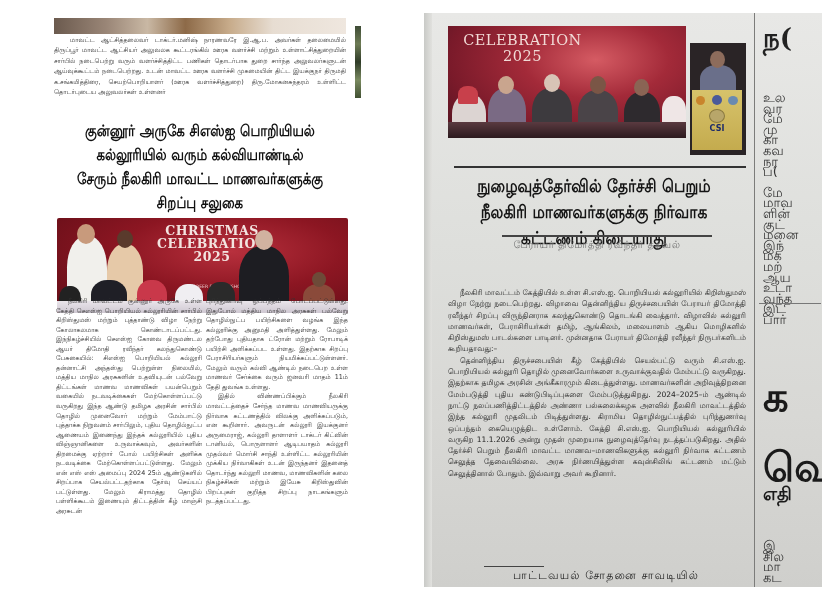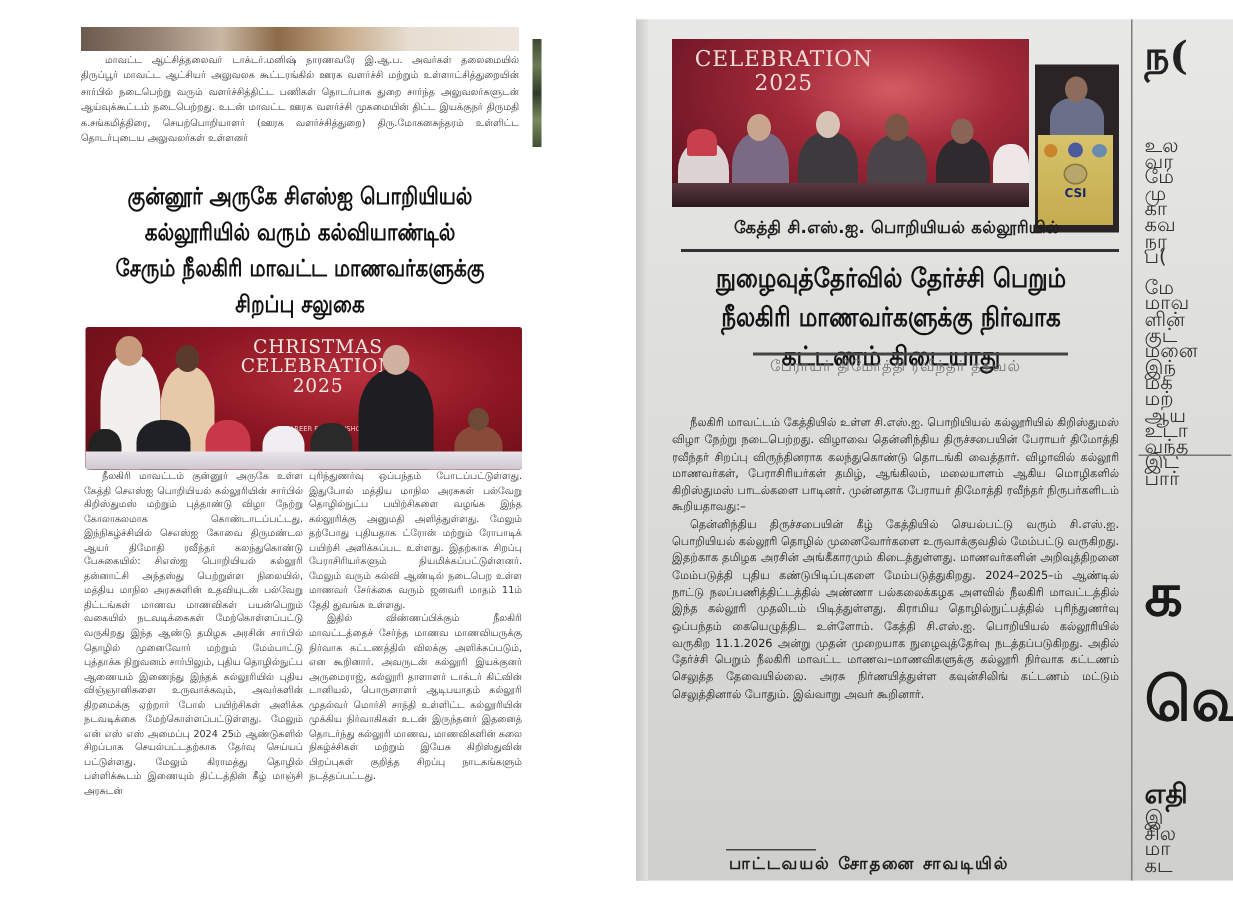--- a/index.html
+++ b/index.html
@@ -9,27 +9,27 @@
   
   .left-clip { position: absolute; left: 54px; top: 18px; width: 296px; height: 582px; background: #fff; }
   .top-photo-strip { position: absolute; left: 0; top: 0; width: 292px; height: 16px;
     background: linear-gradient(90deg, #6b5a4e 0%, #9a8677 18%, #c9b8a4 32%, #8d6a48 45%, #c7ab8a 60%, #e7ddd2 75%, #efe7df 100%); }
   .intro { position: absolute; left: 0; top: 17px; width: 292px; font-size: 6.4px; line-height: 10.4px; color: #333; text-align: justify; text-indent: 16px; }
   .headline { position: absolute; left: 0; top: 101px; width: 292px; text-align: center;
     font-family: "DejaVu Sans", sans-serif; font-weight: bold; font-size: 15.5px; line-height: 24px; color: #111; transform: scaleX(0.86); transform-origin: center top; }
   .xmas-photo { position: absolute; left: 3px; top: 200px; width: 291px; height: 95px; border-radius: 2px; overflow: hidden;
     background: radial-gradient(ellipse at 60% 35%, #b8303d 0%, #8c1622 45%, #5e0d16 100%); }
   .xmas-photo .banner-text { position: absolute; left: 100px; top: 6px; width: 110px; text-align: center; color: #f3e4e0;
-    font-family: "DejaVu Serif", serif; font-size: 12.5px; line-height: 13px; letter-spacing: 0.5px; }
+    font-family: "DejaVu Serif", serif; font-size: 12.5px; line-height: 13px; letter-spacing: 0.5px; font-weight: bold; }
   .xmas-photo .banner-sub { position: absolute; left: 110px; top: 66px; width: 100px; text-align: center; color: #e8c7c7; font-size: 4.5px; }
   .fig { position: absolute; border-radius: 45% 45% 8% 8%; }
   .head { position: absolute; border-radius: 50%; }
   .tables { position: absolute; left: 0; bottom: 0; width: 100%; height: 12px; background: linear-gradient(#e9e4ea, #cfc8d2); }
 
-  .col { position: absolute; top: 295px; font-size: 6.4px; line-height: 9.55px; color: #333; text-align: justify; }
+  .col { position: absolute; top: 279px; font-size: 6.4px; line-height: 9.55px; color: #333; text-align: justify; }
   .col.c1 { left: 2px; width: 146px; }
   .col.c2 { left: 152px; width: 142px; }
   .col p { text-indent: 12px; }
   .col p.noindent { text-indent: 0; }
 
   .side-strip { position: absolute; left: 355px; top: 26px; width: 6px; height: 72px;
     background: linear-gradient(#3e4b35, #6d7b55, #2f3b28, #7a8a60, #415032); }
 
   
   .right-clip { position: absolute; left: 424px; top: 13px; width: 398px; height: 574px; background: #ececeb; }
@@ -46,23 +46,23 @@
   .podium { position: absolute; left: 2px; top: 47px; width: 50px; height: 60px; background: linear-gradient(#d7c36b, #c4ab4e); }
   .podium .csi { position: absolute; left: 0; top: 34px; width: 50px; text-align: center; font-family: "DejaVu Sans", sans-serif; font-weight: bold; font-size: 8px; color: #1c2a6a; }
   .podium .logo { position: absolute; border-radius: 50%; }
 
   .kicker { position: absolute; left: 26px; top: 132px; width: 296px; text-align: center; font-size: 11px; font-weight: bold; color: #1e1e1e; letter-spacing: 0.2px; }
   .rule1 { position: absolute; left: 30px; top: 153px; width: 292px; height: 2px; background: #333; }
   .big-headline { position: absolute; left: 18px; top: 160px; width: 304px; text-align: center; font-weight: bold; font-size: 17.5px; line-height: 26px; color: #141414; transform: scaleX(0.88); transform-origin: center top; }
   .rule2 { position: absolute; left: 78px; top: 222px; width: 210px; height: 1.5px; background: #444; }
   .subhead { position: absolute; left: 24px; top: 226px; width: 298px; text-align: center; font-size: 10px; font-weight: normal; color: #737373; letter-spacing: 0.6px; }
   .dateline { position: absolute; left: 10px; top: 253px; width: 312px; text-align: right; font-size: 6.8px; color: #222; }
-  .body-text { position: absolute; left: 24px; top: 263px; width: 298px; font-size: 7.5px; line-height: 11.3px; color: #1d1d1d; text-align: justify; }
+  .body-text { position: absolute; left: 24px; top: 274px; width: 298px; font-size: 7.5px; line-height: 11.3px; color: #1d1d1d; text-align: justify; }
   .body-text p { text-indent: 12px; }
-  .footer-head { position: absolute; left: 62px; top: 556px; width: 240px; font-size: 11px; font-weight: bold; color: #1d1d1d; letter-spacing: 1.2px; }
+  .footer-head { position: absolute; left: 62px; top: 556px; width: 240px; text-align: center; font-size: 11px; font-weight: normal; color: #1d1d1d; letter-spacing: 1.2px; }
   .footer-rule { position: absolute; left: 60px; top: 553px; width: 60px; height: 1px; background: #444; }
 
   .right-col { position: absolute; left: 333px; top: 0; width: 65px; height: 574px; overflow: hidden; }
   .rc-title { position: absolute; left: 6px; top: 10px; font-size: 26px; font-weight: bold; color: #222; font-family: "DejaVu Serif", serif; }
   .rc-text { position: absolute; left: 6px; font-size: 13px; line-height: 10.6px; color: #333; }
   .rc-box { position: absolute; left: 2px; top: 290px; width: 62px; height: 1px; background: #777; }
   .rc-big { position: absolute; left: 6px; font-weight: bold; color: #1a1a1a; font-family: "DejaVu Serif", serif; }
 </style>
 </head>
 <body>
@@ -138,21 +138,20 @@
     <div class="head" style="left:20px;top:8px;width:15px;height:17px;background:#8d6c5c;"></div>
     <div class="podium">
       <div class="logo" style="left:4px;top:6px;width:9px;height:9px;background:#c9852c;"></div>
       <div class="logo" style="left:20px;top:5px;width:10px;height:10px;background:#4a5a9a;"></div>
       <div class="logo" style="left:36px;top:6px;width:10px;height:9px;background:#6a8ab0;"></div>
       <div class="logo" style="left:17px;top:19px;width:16px;height:14px;background:#b8a66a;border:1px solid #8a7a40;"></div>
       <div class="csi">CSI</div>
     </div>
   </div>
 
-  <div class="kicker">கேத்தி சி.எஸ்.ஐ. பொறியியல் கல்லூரியில்</div>
   <div class="rule1"></div>
   <div class="big-headline">நுழைவுத்தேர்வில் தேர்ச்சி பெறும் நீலகிரி மாணவர்களுக்கு நிர்வாக கட்டணம் கிடையாது</div>
   <div class="rule2"></div>
   <div class="subhead">பேராயர் திமோத்தி ரவீந்தர் தகவல்</div>
 
   <div class="body-text">
     <p>நீலகிரி மாவட்டம் கேத்தியில் உள்ள சி.எஸ்.ஐ. பொறியியல் கல்லூரியில் கிறிஸ்துமஸ் விழா நேற்று நடைபெற்றது. விழாவை தென்னிந்திய திருச்சபையின் பேராயர் திமோத்தி ரவீந்தர் சிறப்பு விருந்தினராக கலந்துகொண்டு தொடங்கி வைத்தார். விழாவில் கல்லூரி மாணவர்கள், பேராசிரியர்கள் தமிழ், ஆங்கிலம், மலையாளம் ஆகிய மொழிகளில் கிறிஸ்துமஸ் பாடல்களை பாடினர். முன்னதாக பேராயர் திமோத்தி ரவீந்தர் நிருபர்களிடம் கூறியதாவது:–</p>
     <p>தென்னிந்திய திருச்சபையின் கீழ் கேத்தியில் செயல்பட்டு வரும் சி.எஸ்.ஐ. பொறியியல் கல்லூரி தொழில் முனைவோர்களை உருவாக்குவதில் மேம்பட்டு வருகிறது. இதற்காக தமிழக அரசின் அங்கீகாரமும் கிடைத்துள்ளது. மாணவர்களின் அறிவுத்திறனை மேம்படுத்தி புதிய கண்டுபிடிப்புகளை மேம்படுத்துகிறது. 2024–2025–ம் ஆண்டில் நாட்டு நலப்பணித்திட்டத்தில் அண்ணா பல்கலைக்கழக அளவில் நீலகிரி மாவட்டத்தில் இந்த கல்லூரி முதலிடம் பிடித்துள்ளது. கிராமிய தொழில்நுட்பத்தில் புரிந்துணர்வு ஒப்பந்தம் கையெழுத்திட உள்ளோம். கேத்தி சி.எஸ்.ஐ. பொறியியல் கல்லூரியில் வருகிற 11.1.2026 அன்று முதன் முறையாக நுழைவுத்தேர்வு நடத்தப்படுகிறது. அதில் தேர்ச்சி பெறும் நீலகிரி மாவட்ட மாணவ–மாணவிகளுக்கு கல்லூரி நிர்வாக கட்டணம் செலுத்த தேவையில்லை. அரசு நிர்ணயித்துள்ள கவுன்சிலிங் கட்டணம் மட்டும் செலுத்தினால் போதும். இவ்வாறு அவர் கூறினார்.</p>
   </div>
 
@@ -183,21 +182,21 @@
       <div>மற்</div>
       <div>ஆய</div>
       <div>உடா</div>
       <div>வந்த</div>
       <div>இட</div>
       <div>பார்</div>
     </div>
     <div class="rc-box"></div>
     <div class="rc-big" style="top:360px;font-size:40px;">க</div>
     <div class="rc-big" style="top:430px;font-size:40px;">வெ</div>
-    <div class="rc-big" style="top:506px;font-size:18px;">எதி</div>
+    <div class="rc-big" style="top:470px;font-size:18px;">எதி</div>
     <div class="rc-text" style="top:528px;">
       <div>இ</div>
       <div>சில</div>
       <div>மா</div>
       <div>கட</div>
     </div>
   </div>
 </div>
 
 </body></html>

